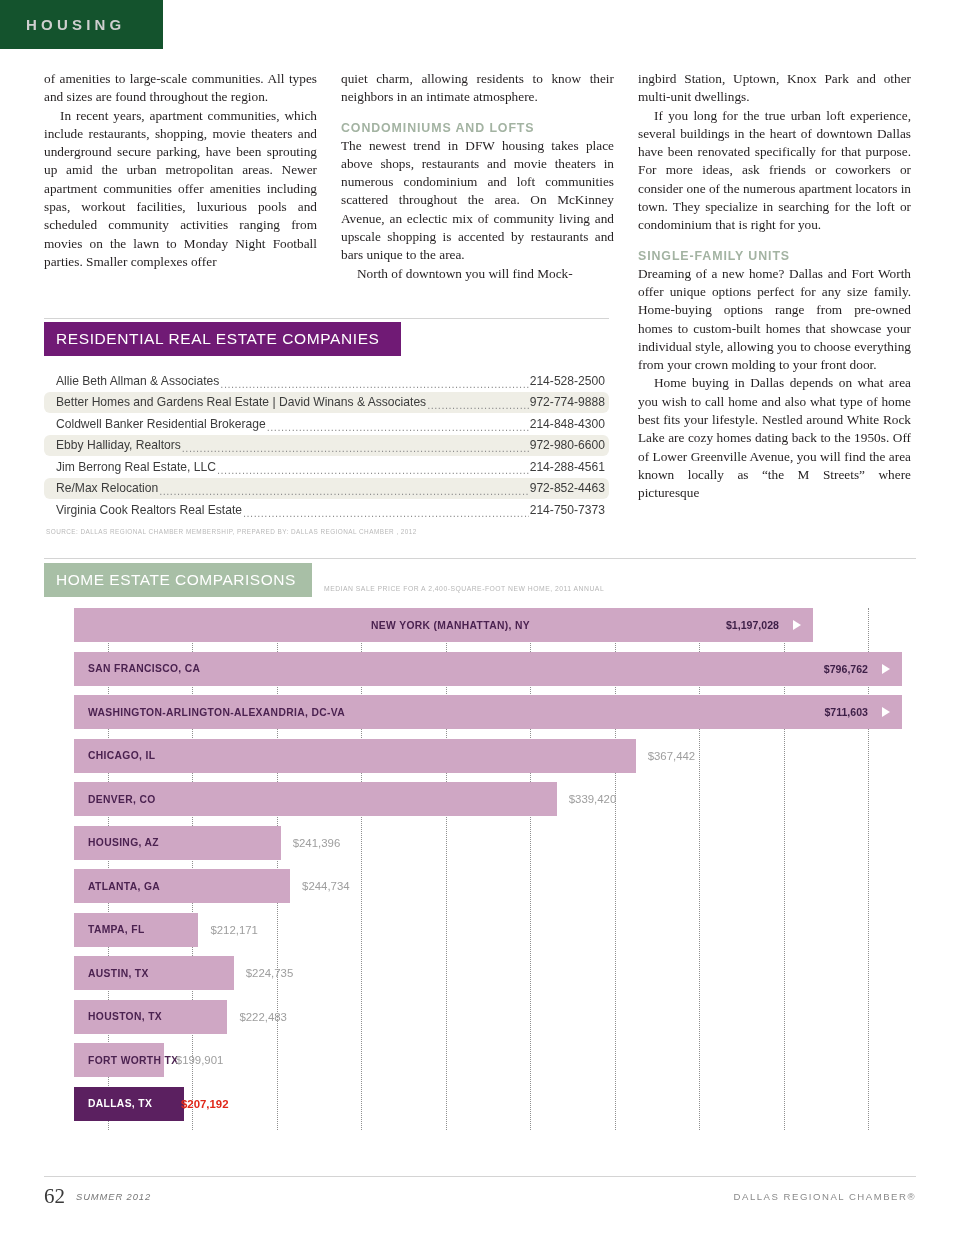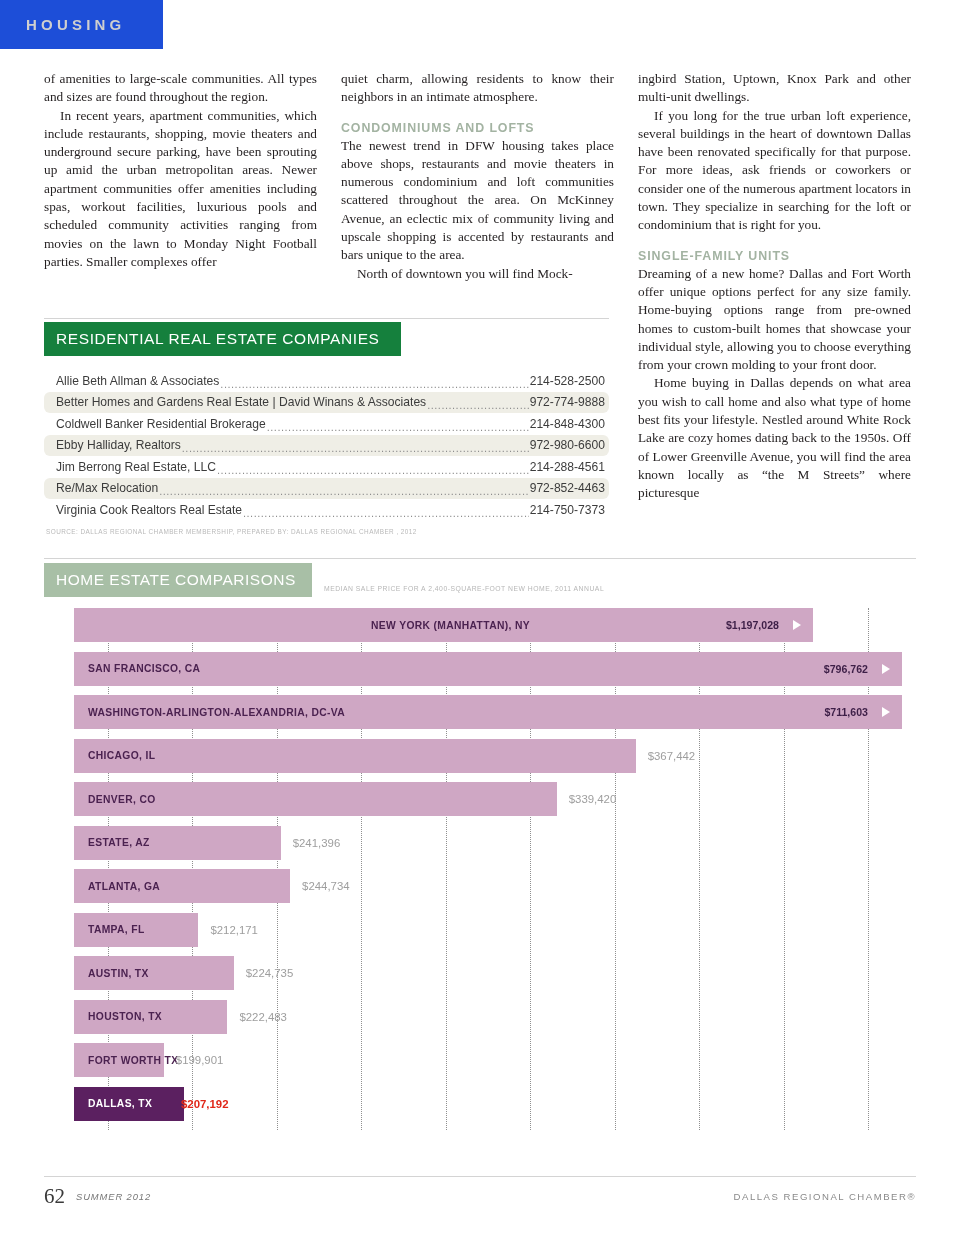--- a/index.html
+++ b/index.html
@@ -8,21 +8,21 @@
     width: 960px; height: 1247px;
     background: #ffffff;
     font-family: "Liberation Sans", sans-serif;
     overflow: hidden;
   }
   .page { position: relative; width: 960px; height: 1247px; background: #fff; }
 
   
   .banner {
     position: absolute; left: 0; top: 0; width: 163px; height: 49px;
-    background: #1d4ed8;
+    background: #14532d;
     display: flex; align-items: center;
   }
   .banner-label {
     color: #cfcfcf; font-size: 15px; font-weight: bold;
     letter-spacing: 4.2px; padding-left: 26px;
   }
 
   
   .cols { position: absolute; left: 44px; top: 70px; width: 872px; }
   .col { position: absolute; top: 0; width: 273px; }
@@ -46,21 +46,21 @@
   }
   .subhead + .body-p { text-indent: 0; }
 
   
   .re-block { position: absolute; left: 44px; top: 322px; width: 565px; }
   .rule-top {
     position: absolute; left: 44px; top: 318px; width: 565px;
     height: 1px; background: #d4d4d4;
   }
   .re-head {
-    width: 357px; height: 34px; background: #15803d;
+    width: 357px; height: 34px; background: #701a75;
     display: flex; align-items: center;
   }
   .re-head-label {
     color: #ffffff; font-size: 15.5px; letter-spacing: 0.6px;
     padding-left: 12px;
   }
   .re-rows { margin-top: 14px; }
   .re-row {
     position: relative; height: 21.5px;
     display: flex; align-items: center;
@@ -293,21 +293,21 @@
           <span class="bar-value-out" style="left: 573.694px;">$367,442</span>
         </div>
         <div class="bar-row" style="top: 174px;">
           <div class="bar" style="width: 482.775px;">
             <span class="bar-label">DENVER, CO</span>
           </div>
           <span class="bar-value-out" style="left: 494.775px;">$339,420</span>
         </div>
         <div class="bar-row" style="top: 217.5px;">
           <div class="bar" style="width: 206.707px;">
-            <span class="bar-label">ESTATE, AZ</span>
+            <span class="bar-label">HOUSING, AZ</span>
           </div>
           <span class="bar-value-out" style="left: 218.707px;">$241,396</span>
         </div>
         <div class="bar-row" style="top: 261px;">
           <div class="bar" style="width: 216.108px;">
             <span class="bar-label">ATLANTA, GA</span>
           </div>
           <span class="bar-value-out" style="left: 228.108px;">$244,734</span>
         </div>
         <div class="bar-row" style="top: 304.5px;">

